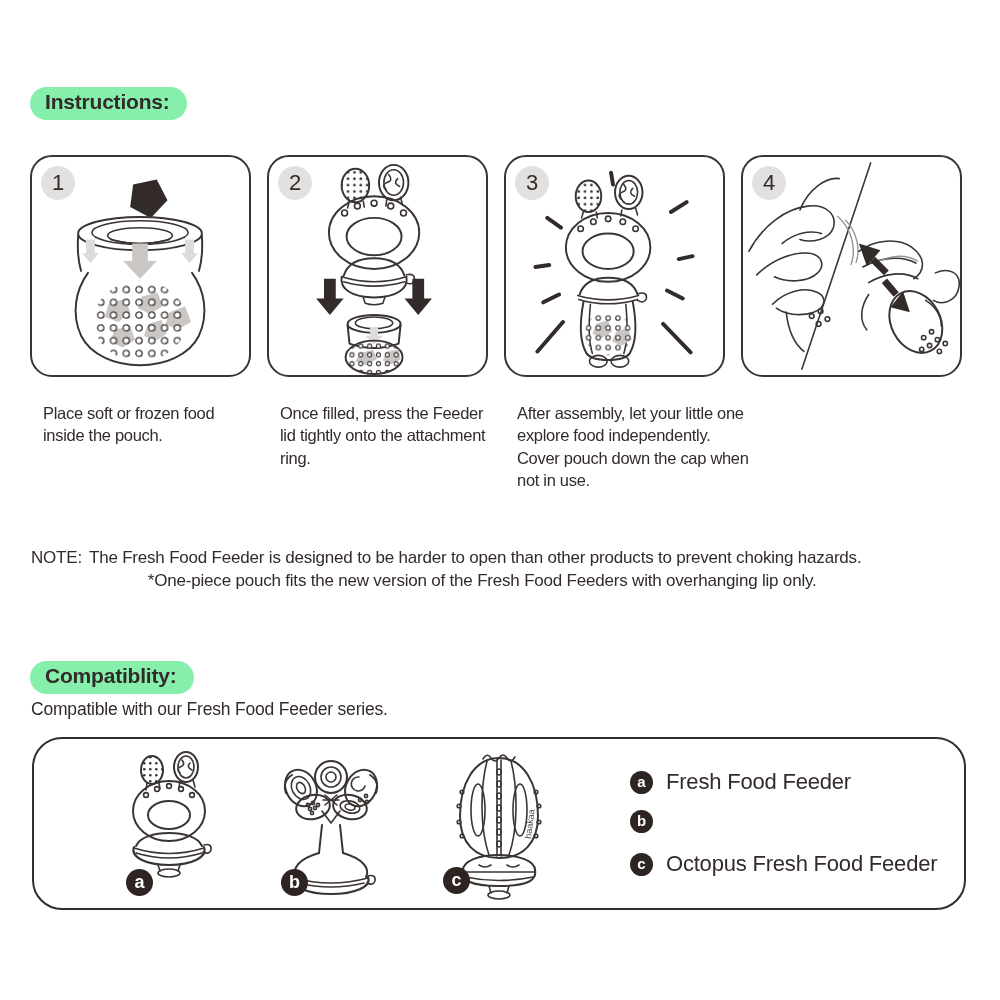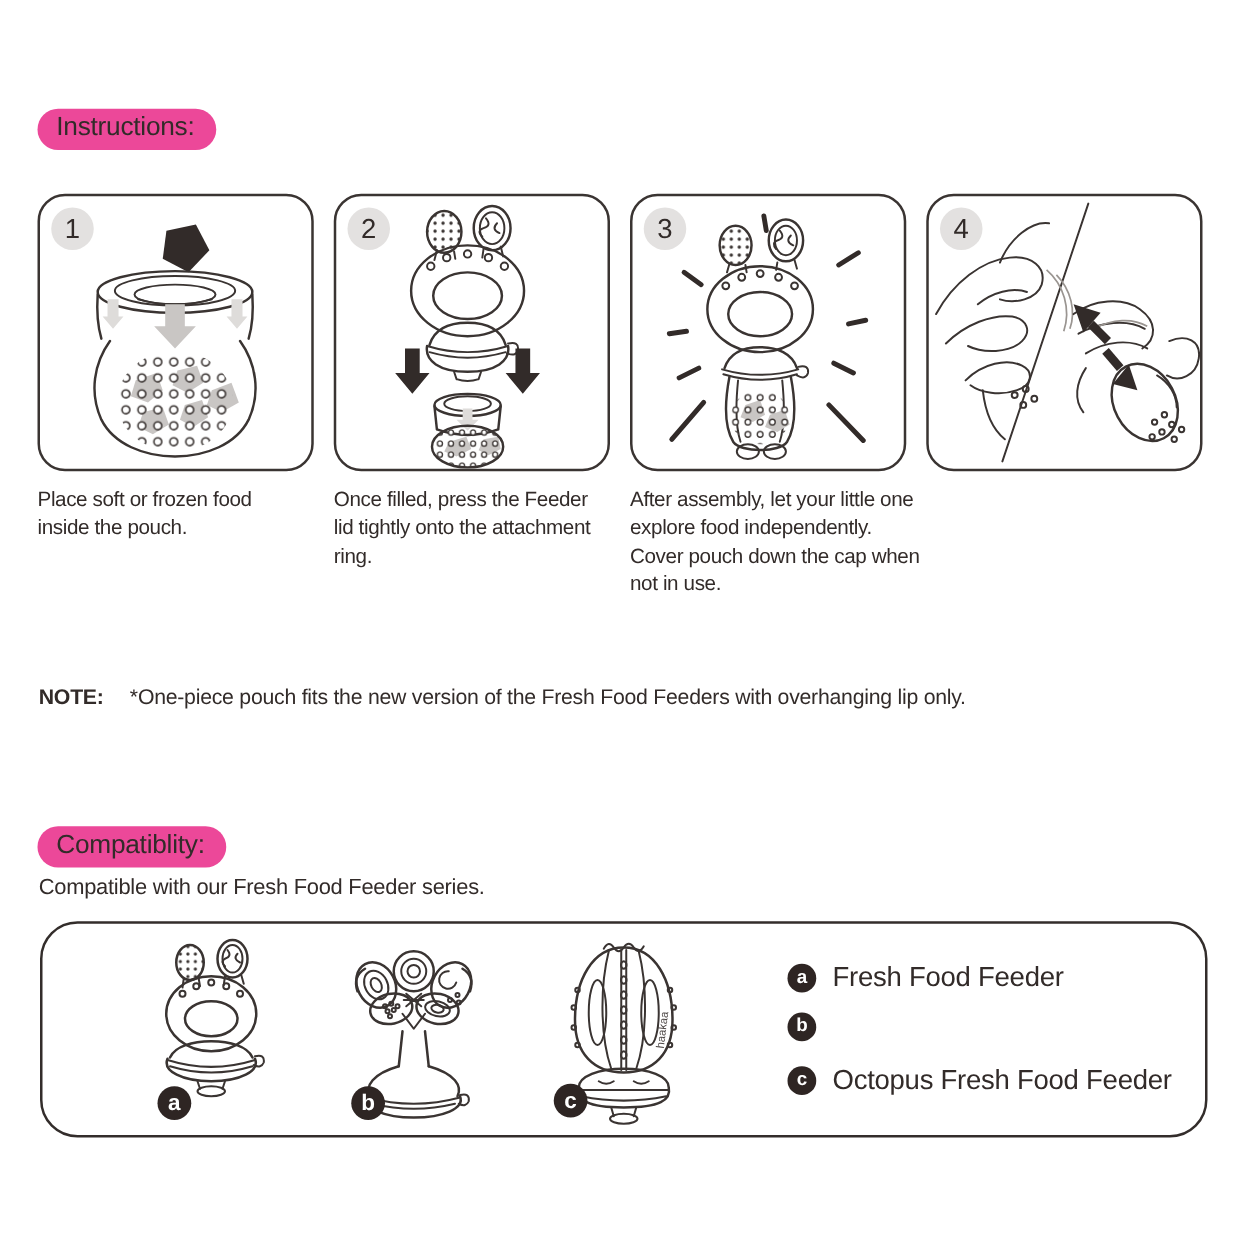--- a/index.html
+++ b/index.html
@@ -1,30 +1,30 @@
 <!DOCTYPE html>
 <html><head>
 <meta charset="utf-8">
 <style>
   html,body{margin:0;padding:0;background:#fff;}
   .canvas{position:relative;width:1000px;height:1000px;background:#ffffff;
           font-family:"Liberation Sans",sans-serif;color:#322b29;overflow:hidden;}
-  .pill{position:absolute;background:#ec4899;border-radius:17px;padding:3px 17px 6px 15px;
-        font-size:21px;font-weight:normal;letter-spacing:-0.2px;}
+  .pill{position:absolute;background:#86efac;border-radius:17px;padding:3px 17px 6px 15px;
+        font-size:21px;font-weight:bold;letter-spacing:-0.2px;}
   .panel{position:absolute;top:155px;width:221px;height:222px;border:2px solid #3a3432;
          border-radius:22px;box-sizing:border-box;background:#fff;}
   .stepnum{position:absolute;left:9px;top:9px;width:34px;height:34px;border-radius:50%;
            background:#e3e1e0;font-size:22px;line-height:34px;text-align:center;z-index:2;}
   .panel svg{position:absolute;left:0;top:0;width:100%;height:100%;}
   .caption{position:absolute;top:389px;font-size:16.5px;line-height:1.36;
-           letter-spacing:-0.3px;margin:0;}
+           letter-spacing:-0.3px;margin:13px;}
   .note{position:absolute;left:31px;top:546px;font-size:17px;line-height:1.38;
         letter-spacing:-0.2px;display:flex;width:940px;}
-  .note-label{font-weight:bold;margin-right:7px;white-space:nowrap;}
-  .note-line2{margin-left:14px;}
+  .note-label{font-weight:normal;margin-right:7px;white-space:nowrap;}
+  .note-line2{margin-left:14px;text-align:center;}
   .compat-intro{position:absolute;left:31px;top:699px;font-size:17.5px;
                 letter-spacing:-0.2px;margin:0;}
   .compat-box{position:absolute;left:32px;top:737px;width:934px;height:173px;
               border:2px solid #332d2b;border-radius:30px;box-sizing:border-box;}
   .product{position:absolute;}
   .pbadge{position:absolute;width:27px;height:27px;border-radius:50%;background:#2e2523;
           color:#fff;font-size:18px;font-weight:bold;line-height:26px;text-align:center;z-index:3;}
   .legend-item{position:absolute;left:596px;display:flex;align-items:center;gap:13px;}
   .lbadge{width:23px;height:23px;border-radius:50%;background:#2e2523;color:#fff;
           font-size:15px;font-weight:bold;line-height:22px;text-align:center;flex:0 0 auto;}
@@ -208,20 +208,21 @@
     </svg>
   </div>
 
   <p class="caption" style="left:30px;width:214px;">Place soft or frozen food inside the pouch.</p>
   <p class="caption" style="left:267px;width:220px;">Once filled, press the Feeder lid tightly onto the attachment ring.</p>
   <p class="caption" style="left:504px;width:232px;">After assembly, let your little one explore food independently. Cover pouch down the cap when not in use.</p>
 
   <div class="note">
     <span class="note-label">NOTE:</span>
     <div>
+      <div>The Fresh Food Feeder is designed to be harder to open than other products to prevent choking hazards.</div>
       <div class="note-line2">*One-piece pouch fits the new version of the Fresh Food Feeders with overhanging lip only.</div>
     </div>
   </div>
 
   <div class="pill" style="left:30px;top:661px;">
     <span>Compatiblity:</span>
   </div>
   <p class="compat-intro">Compatible with our Fresh Food Feeder series.</p>
 
   <div class="compat-box">

